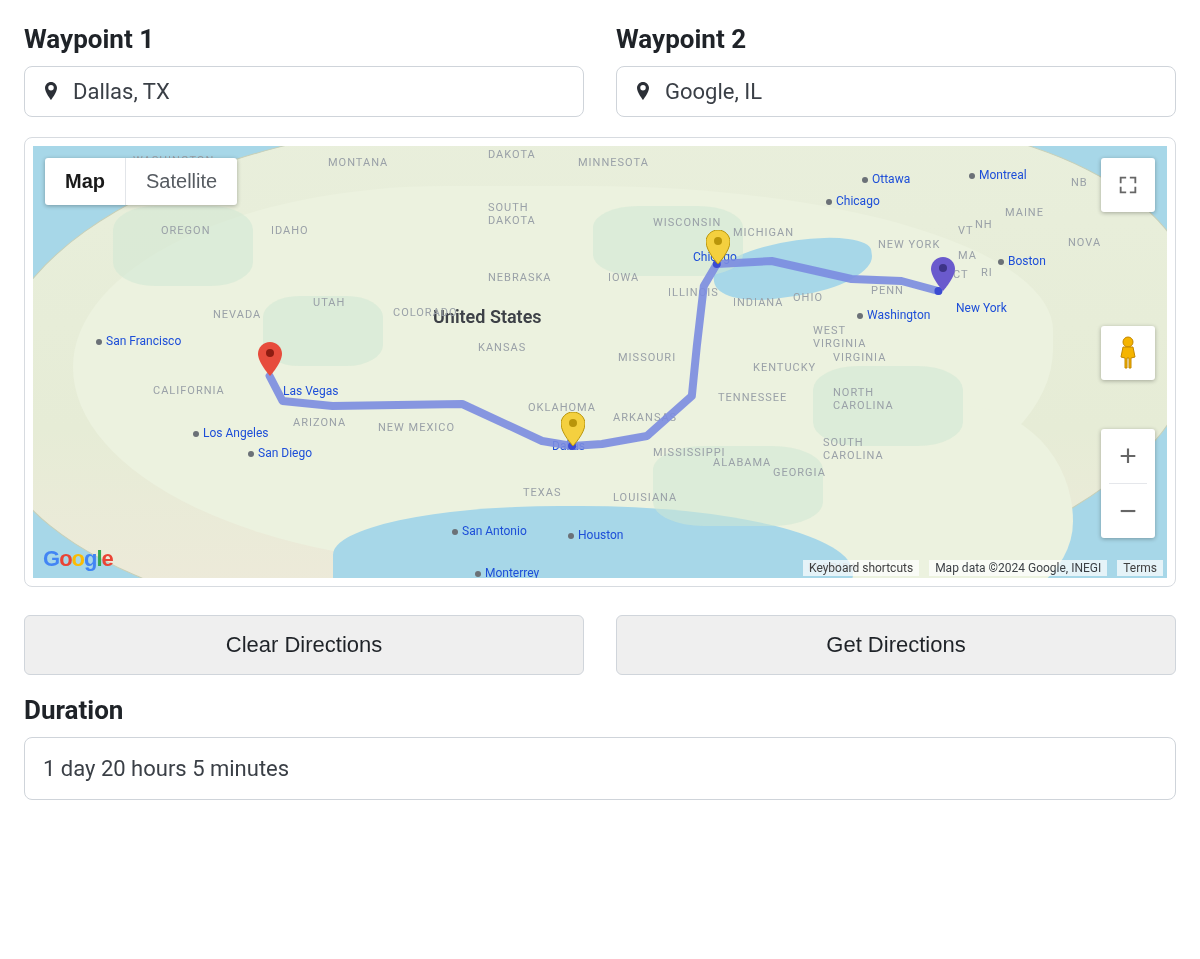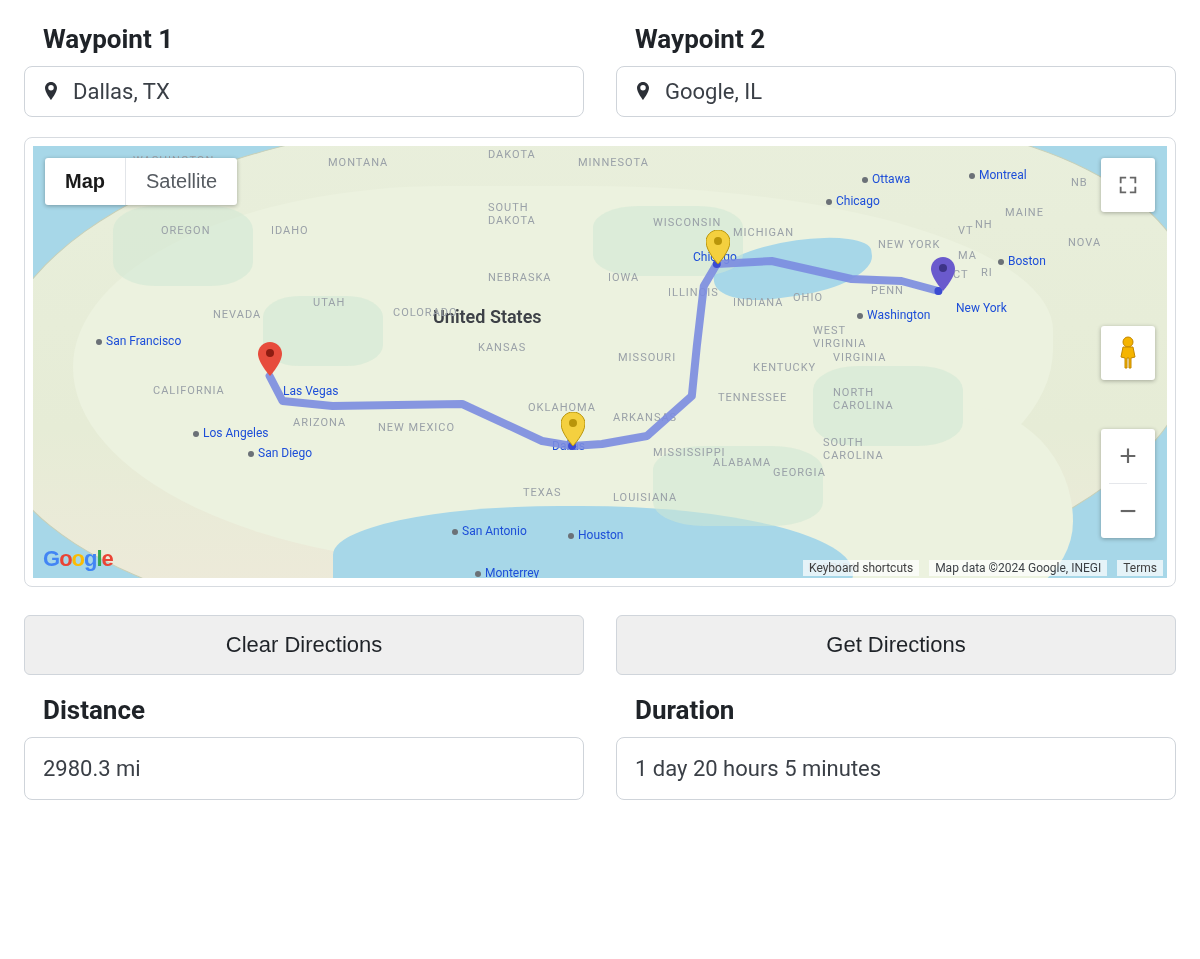--- a/index.html
+++ b/index.html
@@ -18,21 +18,20 @@
   }
   .col {
     flex: 1;
     min-width: 0;
   }
   .label {
     font-size: 26px;
     font-weight: 700;
     color: #1f2328;
     margin-bottom: 12px;
-    margin-left: 19px;
   }
   .field {
     display: flex;
     align-items: center;
     border: 1px solid #cfd4da;
     border-radius: 8px;
     padding: 12px 14px;
     font-size: 22px;
     color: #3a3f46;
     background: #fff;
@@ -349,20 +348,16 @@
   <div class="col">
     <button class="btn">Clear Directions</button>
   </div>
   <div class="col">
     <button class="btn">Get Directions</button>
   </div>
 </div>
 
 <div class="row" style="margin-top:12px">
   <div class="col">
-    <div class="label">Distance</div>
-    <div class="readout">2980.3 mi</div>
-  </div>
-  <div class="col">
     <div class="label">Duration</div>
     <div class="readout">1 day 20 hours 5 minutes</div>
   </div>
 </div>
 
 </body></html>

